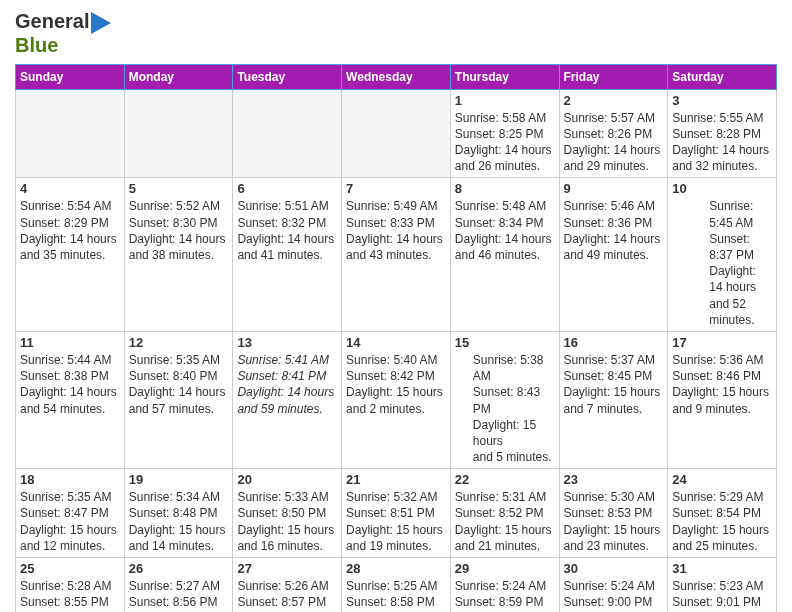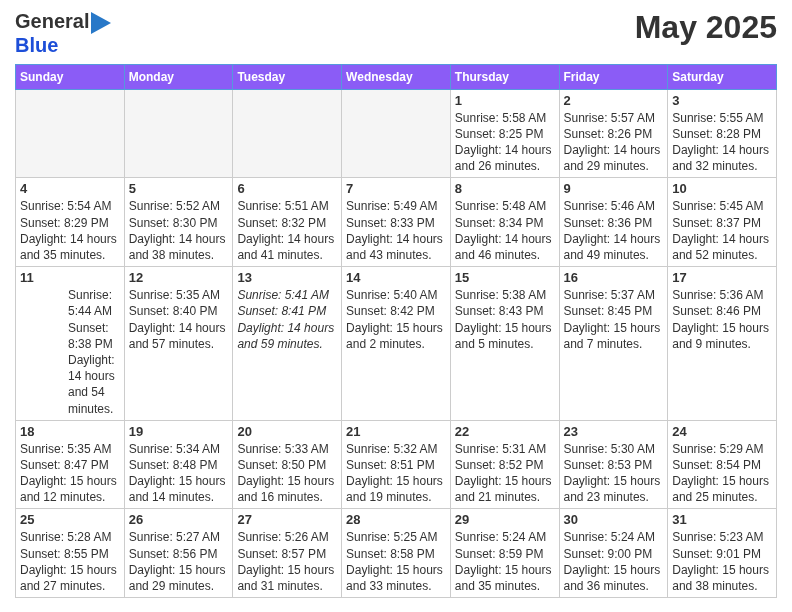--- a/index.html
+++ b/index.html
@@ -42,21 +42,21 @@
     .location {
       font-size: 14px;
       color: #555;
     }
     .calendar {
       width: 100%;
       border-collapse: collapse;
       table-layout: fixed;
     }
     .calendar thead th {
-      background: #8b5cf6;
+      background: #a21caf;
       color: #fff;
       font-size: 12px;
       font-weight: bold;
       padding: 5px 4px;
       text-align: left;
       border: 1px solid #5599dd;
     }
     .calendar tbody td {
       border: 1px solid #ccc;
       vertical-align: top;
@@ -87,24 +87,23 @@
     }
   </style>
 </head>
 <body>
 
 <div class="page">
   <div class="header">
     <div class="logo">
       <div class="logo-text"><span style="color: rgb(51, 51, 51); font-weight: bold; font-size: 20px;">General</span><svg viewBox="0 0 22 22" width="22" height="22" style="vertical-align: middle;">
             <polygon points="2,0 22,11 2,22" fill="#2878c8"></polygon>
-          </svg><br><span style="color: #1d4ed8; font-weight: bold; font-size: 20px; text-align: right;">Blue</span></div>
+          </svg><br><span style="color: #4d7c0f; font-weight: bold; font-size: 20px; text-align: right;">Blue</span></div>
     </div>
     <div class="title-block">
-      <div class="month-title">May 2025</div>
     </div>
   </div>
 
   <table class="calendar">
     <thead>
       <tr>
       <th>Sunday</th>
           <th>Monday</th>
           <th>Tuesday</th>
           <th>Wednesday</th>
@@ -179,30 +178,30 @@
           </td>
           <td>
             <div class="cell-date">9</div>
             <div class="cell-info" style="white-space: pre-line;">Sunrise: 5:46 AM
 Sunset: 8:36 PM
 Daylight: 14 hours
 and 49 minutes.</div>
           </td>
           <td>
             <div class="cell-date">10</div>
-            <div class="cell-info" style="white-space: pre-line;">Sunrise: 5:45 AM
+            <div class="cell-info" style="white-space: pre-line; margin-left: 37px;">Sunrise: 5:45 AM
 Sunset: 8:37 PM
 Daylight: 14 hours
 and 52 minutes.</div>
           </td>
         </tr>
         <tr>
           <td>
             <div class="cell-date">11</div>
-            <div class="cell-info" style="white-space: pre-line; margin-left: 48px;">Sunrise: 5:44 AM
+            <div class="cell-info" style="white-space: pre-line;">Sunrise: 5:44 AM
 Sunset: 8:38 PM
 Daylight: 14 hours
 and 54 minutes.</div>
           </td>
           <td>
             <div class="cell-date">12</div>
             <div class="cell-info" style="white-space: pre-line;">Sunrise: 5:35 AM
 Sunset: 8:40 PM
 Daylight: 14 hours
 and 57 minutes.</div>
@@ -216,21 +215,21 @@
           </td>
           <td>
             <div class="cell-date">14</div>
             <div class="cell-info" style="white-space: pre-line;">Sunrise: 5:40 AM
 Sunset: 8:42 PM
 Daylight: 15 hours
 and 2 minutes.</div>
           </td>
           <td>
             <div class="cell-date">15</div>
-            <div class="cell-info" style="white-space: pre-line;">Sunrise: 5:38 AM
+            <div class="cell-info" style="white-space: pre-line; margin-left: 18px;">Sunrise: 5:38 AM
 Sunset: 8:43 PM
 Daylight: 15 hours
 and 5 minutes.</div>
           </td>
           <td>
             <div class="cell-date">16</div>
             <div class="cell-info" style="white-space: pre-line;">Sunrise: 5:37 AM
 Sunset: 8:45 PM
 Daylight: 15 hours
 and 7 minutes.</div>

